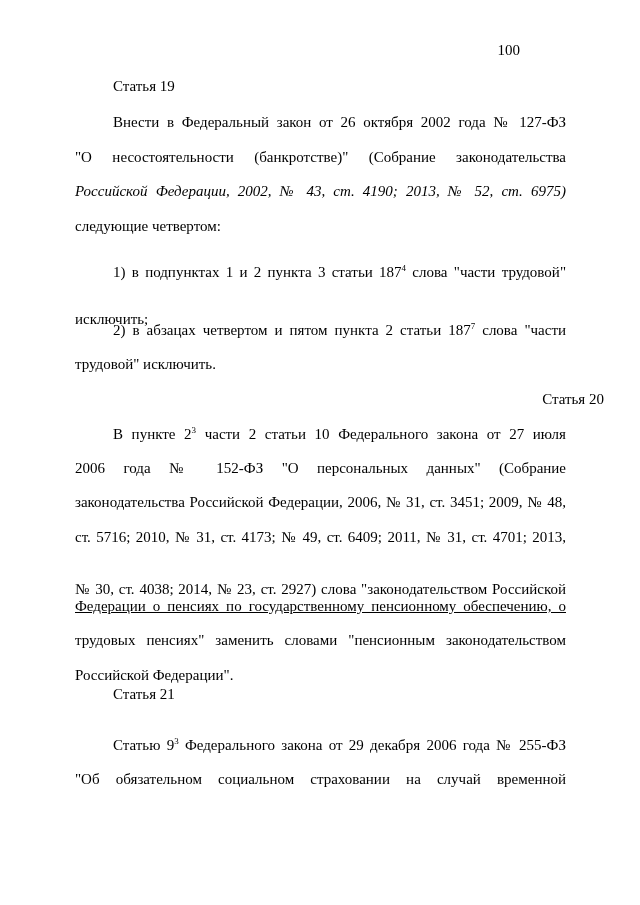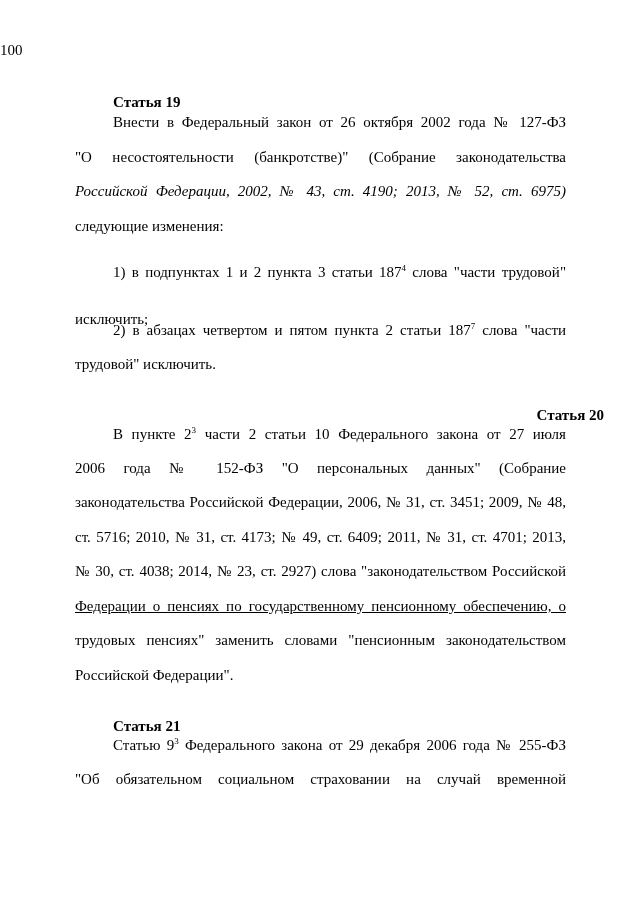--- a/index.html
+++ b/index.html
@@ -2,54 +2,54 @@
 <html><head>
 <meta charset="utf-8">
 <style>
   html, body { margin: 0; padding: 0; background: #ffffff; }
   body { width: 640px; height: 905px; position: relative; overflow: hidden;
          font-family: "Liberation Serif", serif; color: #000; font-size: 15px; }
   .line { position: absolute; left: 75px; width: 491px; height: 20px; line-height: 20px;
           white-space: nowrap; }
   .just { text-align: justify; text-align-last: justify; }
   .indent { left: 113px; width: 453px; }
-  .heading { font-weight: bold; left: 113px; margin-top: 16px; }
-  .pagenum { left: 0; width: 520px; text-align: left; }
+  .heading { font-weight: normal; left: 113px; }
+  .pagenum { left: 0; width: 520px; text-align: right; }
   sup { font-size: 9px; line-height: 0; vertical-align: 6px; }
 </style>
 </head>
 <body>
 
 <div class="line pagenum" style="top:40px;">100</div>
 
 <div class="line heading" style="top:76px;">Статья 19</div>
 <div class="line indent just" style="top:112px;">Внести в Федеральный закон от 26 октября 2002 года № 127-ФЗ</div>
 <div class="line just" style="top:147px;">"О несостоятельности (банкротстве)" (Собрание законодательства</div>
 <div class="line just" style="top:181px;font-style:italic;">Российской Федерации, 2002, № 43, ст. 4190; 2013, № 52, ст. 6975)</div>
-<div class="line" style="top:216px;">следующие изменения:</div>
+<div class="line" style="top:216px;">следующие четвертом:</div>
 
 <div class="line indent just" style="top:250px;margin-top:12px;">
   <span>1) в подпунктах 1 и 2 пункта 3 статьи 187</span><sup>4</sup><span> слова "части трудовой"</span>
 </div>
 <div class="line" style="top:285px;margin-top:24px;">исключить;</div>
 
 <div class="line indent just" style="top:320px;">
   <span>2) в абзацах четвертом и пятом пункта 2 статьи 187</span><sup>7</sup><span> слова "части</span>
 </div>
 <div class="line" style="top:354px;">трудовой" исключить.</div>
 
 <div class="line heading" style="top:389px;text-align:right;">Статья 20</div>
 <div class="line indent just" style="top:424px;">
   <span>В пункте 2</span><sup>3</sup><span> части 2 статьи 10 Федерального закона от 27 июля</span>
 </div>
 <div class="line just" style="top:458px;">2006 года № 152-ФЗ "О персональных данных" (Собрание</div>
 <div class="line just" style="top:492px;">законодательства Российской Федерации, 2006, № 31, ст. 3451; 2009, № 48,</div>
 <div class="line just" style="top:527px;">ст. 5716; 2010, № 31, ст. 4173; № 49, ст. 6409; 2011, № 31, ст. 4701; 2013,</div>
-<div class="line just" style="top:561px;">№ 30, ст. 4038; 2014, № 23, ст. 2927) слова "законодательством Российской</div>
+<div class="line just" style="top:579px;">№ 30, ст. 4038; 2014, № 23, ст. 2927) слова "законодательством Российской</div>
 <div class="line just" style="top:596px;text-decoration:underline;">Федерации о пенсиях по государственному пенсионному обеспечению, о</div>
 <div class="line just" style="top:630px;">трудовых пенсиях" заменить словами "пенсионным законодательством</div>
 <div class="line" style="top:665px;">Российской Федерации".</div>
 
-<div class="line heading" style="top:700px;">Статья 21</div>
+<div class="line heading" style="top:684px;">Статья 21</div>
 <div class="line indent just" style="top:735px;">
   <span>Статью 9</span><sup>3</sup><span> Федерального закона от 29 декабря 2006 года № 255-ФЗ</span>
 </div>
 <div class="line just" style="top:769px;">"Об обязательном социальном страховании на случай временной</div>
 
 </body></html>

